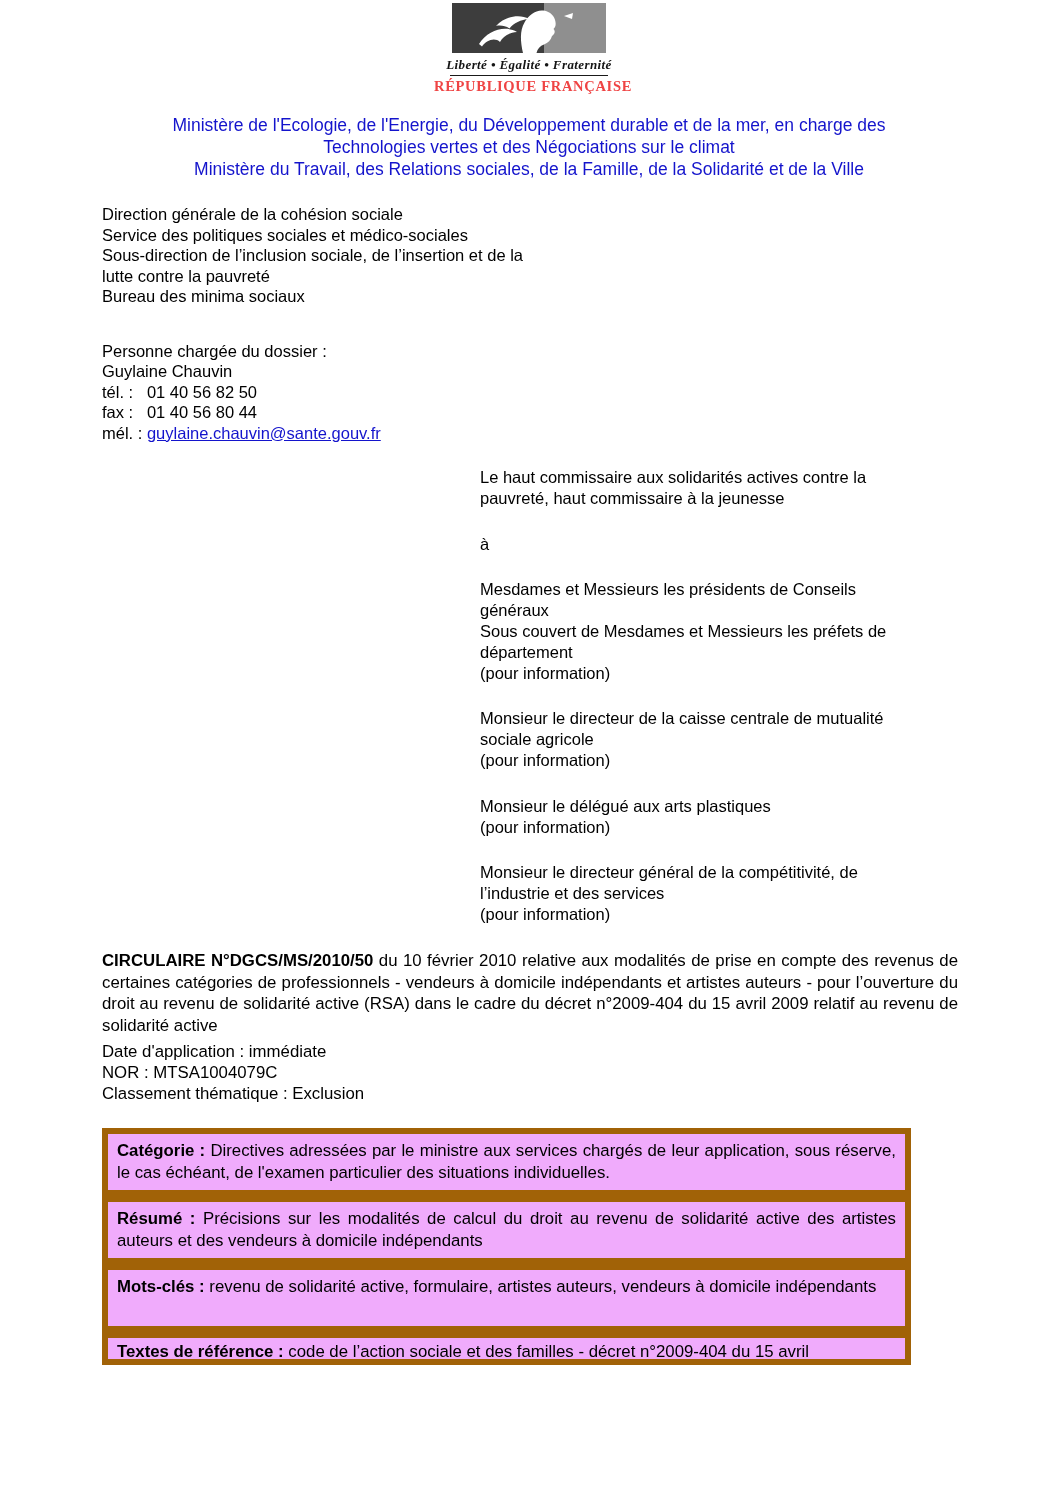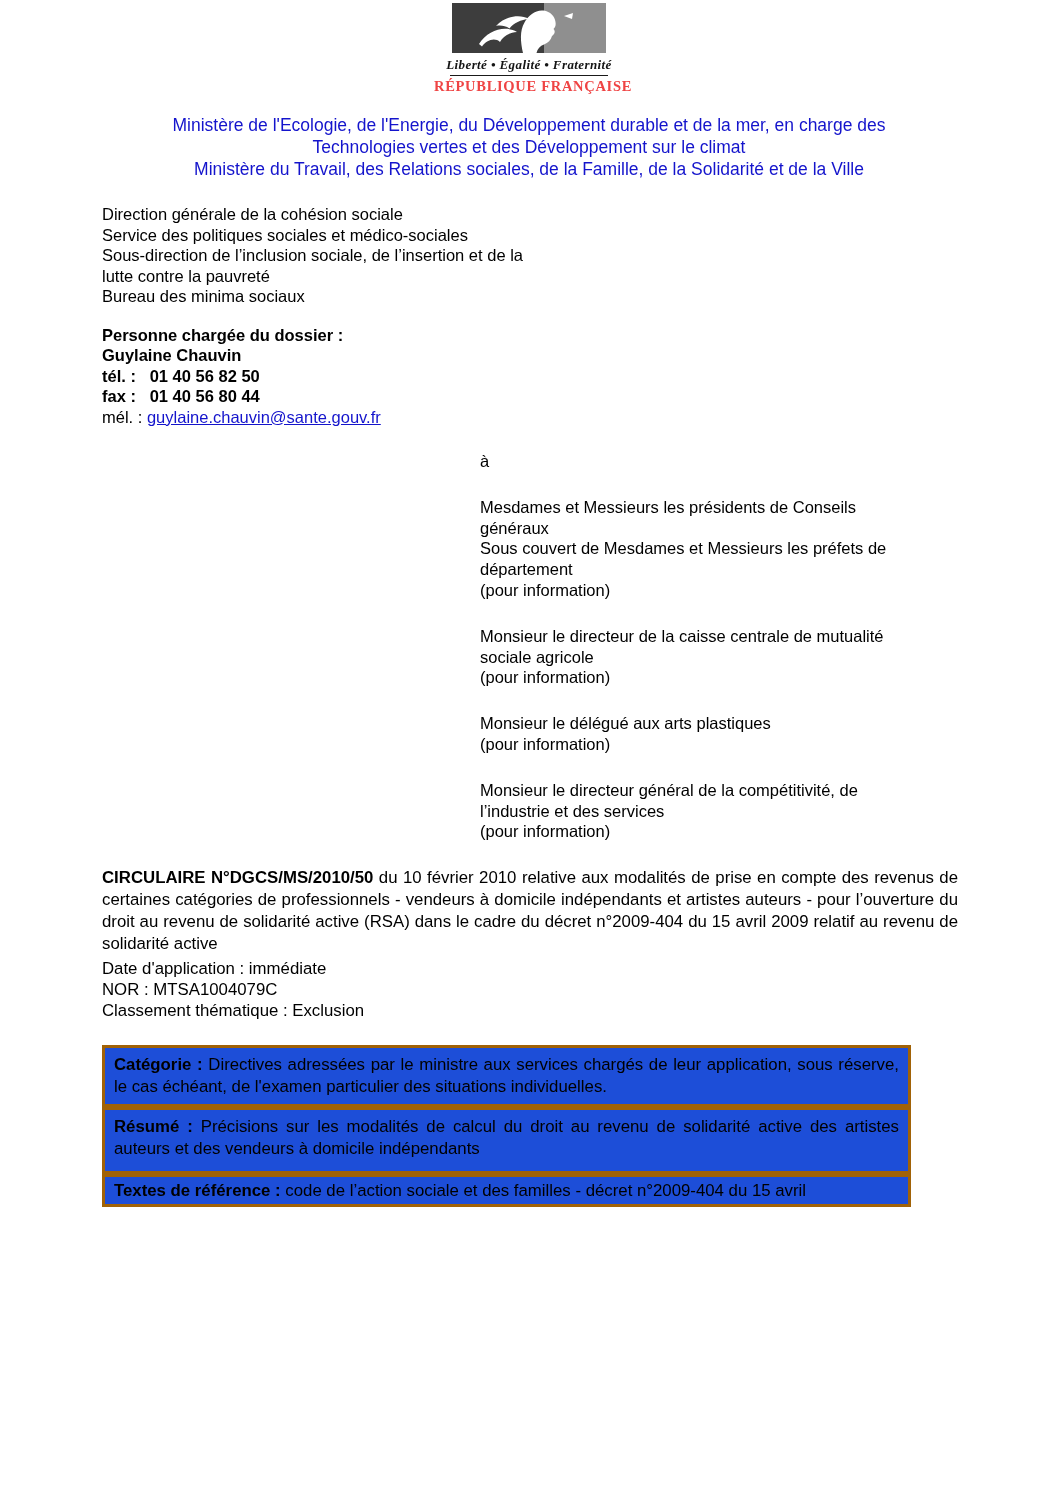--- a/index.html
+++ b/index.html
@@ -32,45 +32,45 @@
   
   .ministries {
     margin-top: 19px; text-align: center;
     font-size: 17.5px; line-height: 22px;
   }
   .ministry-line { white-space: nowrap; text-align: center; }
 
   
   .sender { margin: 24px 0 0 102px; font-size: 16.5px; line-height: 20.5px; }
   .preline { white-space: pre-wrap; }
-  .contact { margin-top: 18px; font-weight: bold; }
+  .contact { margin-top: 34px; }
   .email-link { text-decoration: underline; cursor: pointer; }
 
   
   .recipients { margin: 24px 60px 0 480px; font-size: 16.5px; line-height: 20.8px; }
   .recipient-block { white-space: pre-wrap; margin-bottom: 25px; }
 
   
   .circulaire {
     margin: 1px 100px 0 102px;
     font-size: 16.8px; line-height: 21.8px;
     text-align: justify;
   }
   .bold { font-weight: bold; }
   .meta { margin: 4px 100px 0 102px; font-size: 16.8px; line-height: 21px; }
 
   
   .info-table { margin: 24px 0 0 102px; width: 809px; font-size: 16.8px; }
   .info-row {
-    border: 3px solid #a16207;
+    border: 6px solid #a16207;
     box-sizing: border-box;
     padding: 6px 9px;
     line-height: 22px;
     text-align: justify;
-    background: #1d4ed8;
+    background: #f0abfc;
   }
   .info-row.r1 { min-height: 60px; }
   .info-row.r2 { min-height: 67px; }
   .info-row.r3 { min-height: 68px; }
   .info-row.r4 { height: 33px; padding-top: 3px; padding-bottom: 2px; overflow: hidden; }
 </style>
 </head>
 <body>
 
 <div class="page">
@@ -84,40 +84,42 @@
       <path fill="#ffffff" d="M44 23 C53 13 68 10.5 77 16 C69 16.5 61.5 20 57.5 25.5 C53 22.5 48 22 44 23 Z"></path>
       <path fill="#ffffff" d="M112 13 L121 10 L120 16 Z"></path>
     </svg>
     <div class="logo-motto">Liberté • Égalité • Fraternité</div>
     <div class="logo-rule"></div>
     <div class="logo-republic">RÉPUBLIQUE FRANÇAISE</div>
   </div>
 
   <div class="ministries" id="ministries" style="color: rgb(20, 20, 204);">
     <div class="ministry-line">Ministère de l'Ecologie, de l'Energie, du Développement durable et de la mer, en charge des</div>
-    <div class="ministry-line">Technologies vertes et des Développement sur le climat</div>
+    <div class="ministry-line">Technologies vertes et des Négociations sur le climat</div>
     <div class="ministry-line">Ministère du Travail, des Relations sociales, de la Famille, de la Solidarité et de la Ville</div>
   </div>
 
   <div class="sender">
     <div class="preline">Direction générale de la cohésion sociale
 Service des politiques sociales et médico-sociales
 Sous-direction de l’inclusion sociale, de l’insertion et de la
 lutte contre la pauvreté
 Bureau des minima sociaux</div>
     <div class="preline contact">Personne chargée du dossier :
 Guylaine Chauvin
 tél. :   01 40 56 82 50
 fax :   01 40 56 80 44</div>
     <div>
       <span>mél. : </span><span class="email-link" id="email-link" style="color: rgb(20, 20, 204);">guylaine.chauvin@sante.gouv.fr</span>
     </div>
   </div>
 
   <div class="recipients">
+      <div class="recipient-block">Le haut commissaire aux solidarités actives contre la
+pauvreté, haut commissaire à la jeunesse</div>
       <div class="recipient-block">à</div>
       <div class="recipient-block">Mesdames et Messieurs les présidents de Conseils
 généraux
 Sous couvert de Mesdames et Messieurs les préfets de
 département
 (pour information)</div>
       <div class="recipient-block">Monsieur le directeur de la caisse centrale de mutualité
 sociale agricole
 (pour information)</div>
       <div class="recipient-block">Monsieur le délégué aux arts plastiques
@@ -135,18 +137,21 @@
 NOR : MTSA1004079C
 Classement thématique : Exclusion</div>
 
   <div class="info-table">
     <div class="info-row r1">
       <span class="bold">Catégorie :</span><span> Directives adressées par le ministre aux services chargés de leur application, sous réserve, le cas échéant, de l'examen particulier des situations individuelles.</span>
     </div>
     <div class="info-row r2">
       <span class="bold">Résumé :</span><span> Précisions sur les modalités de calcul du droit au revenu de solidarité active des artistes auteurs et des vendeurs à domicile indépendants</span>
     </div>
+    <div class="info-row r3">
+      <span class="bold">Mots-clés :</span><span> revenu de solidarité active, formulaire, artistes auteurs, vendeurs à domicile indépendants</span>
+    </div>
     <div class="info-row r4">
       <span class="bold">Textes de référence :</span><span> code de l’action sociale et des familles - décret n°2009-404 du 15 avril</span>
     </div>
   </div>
 
 </div>
 
 </body></html>

